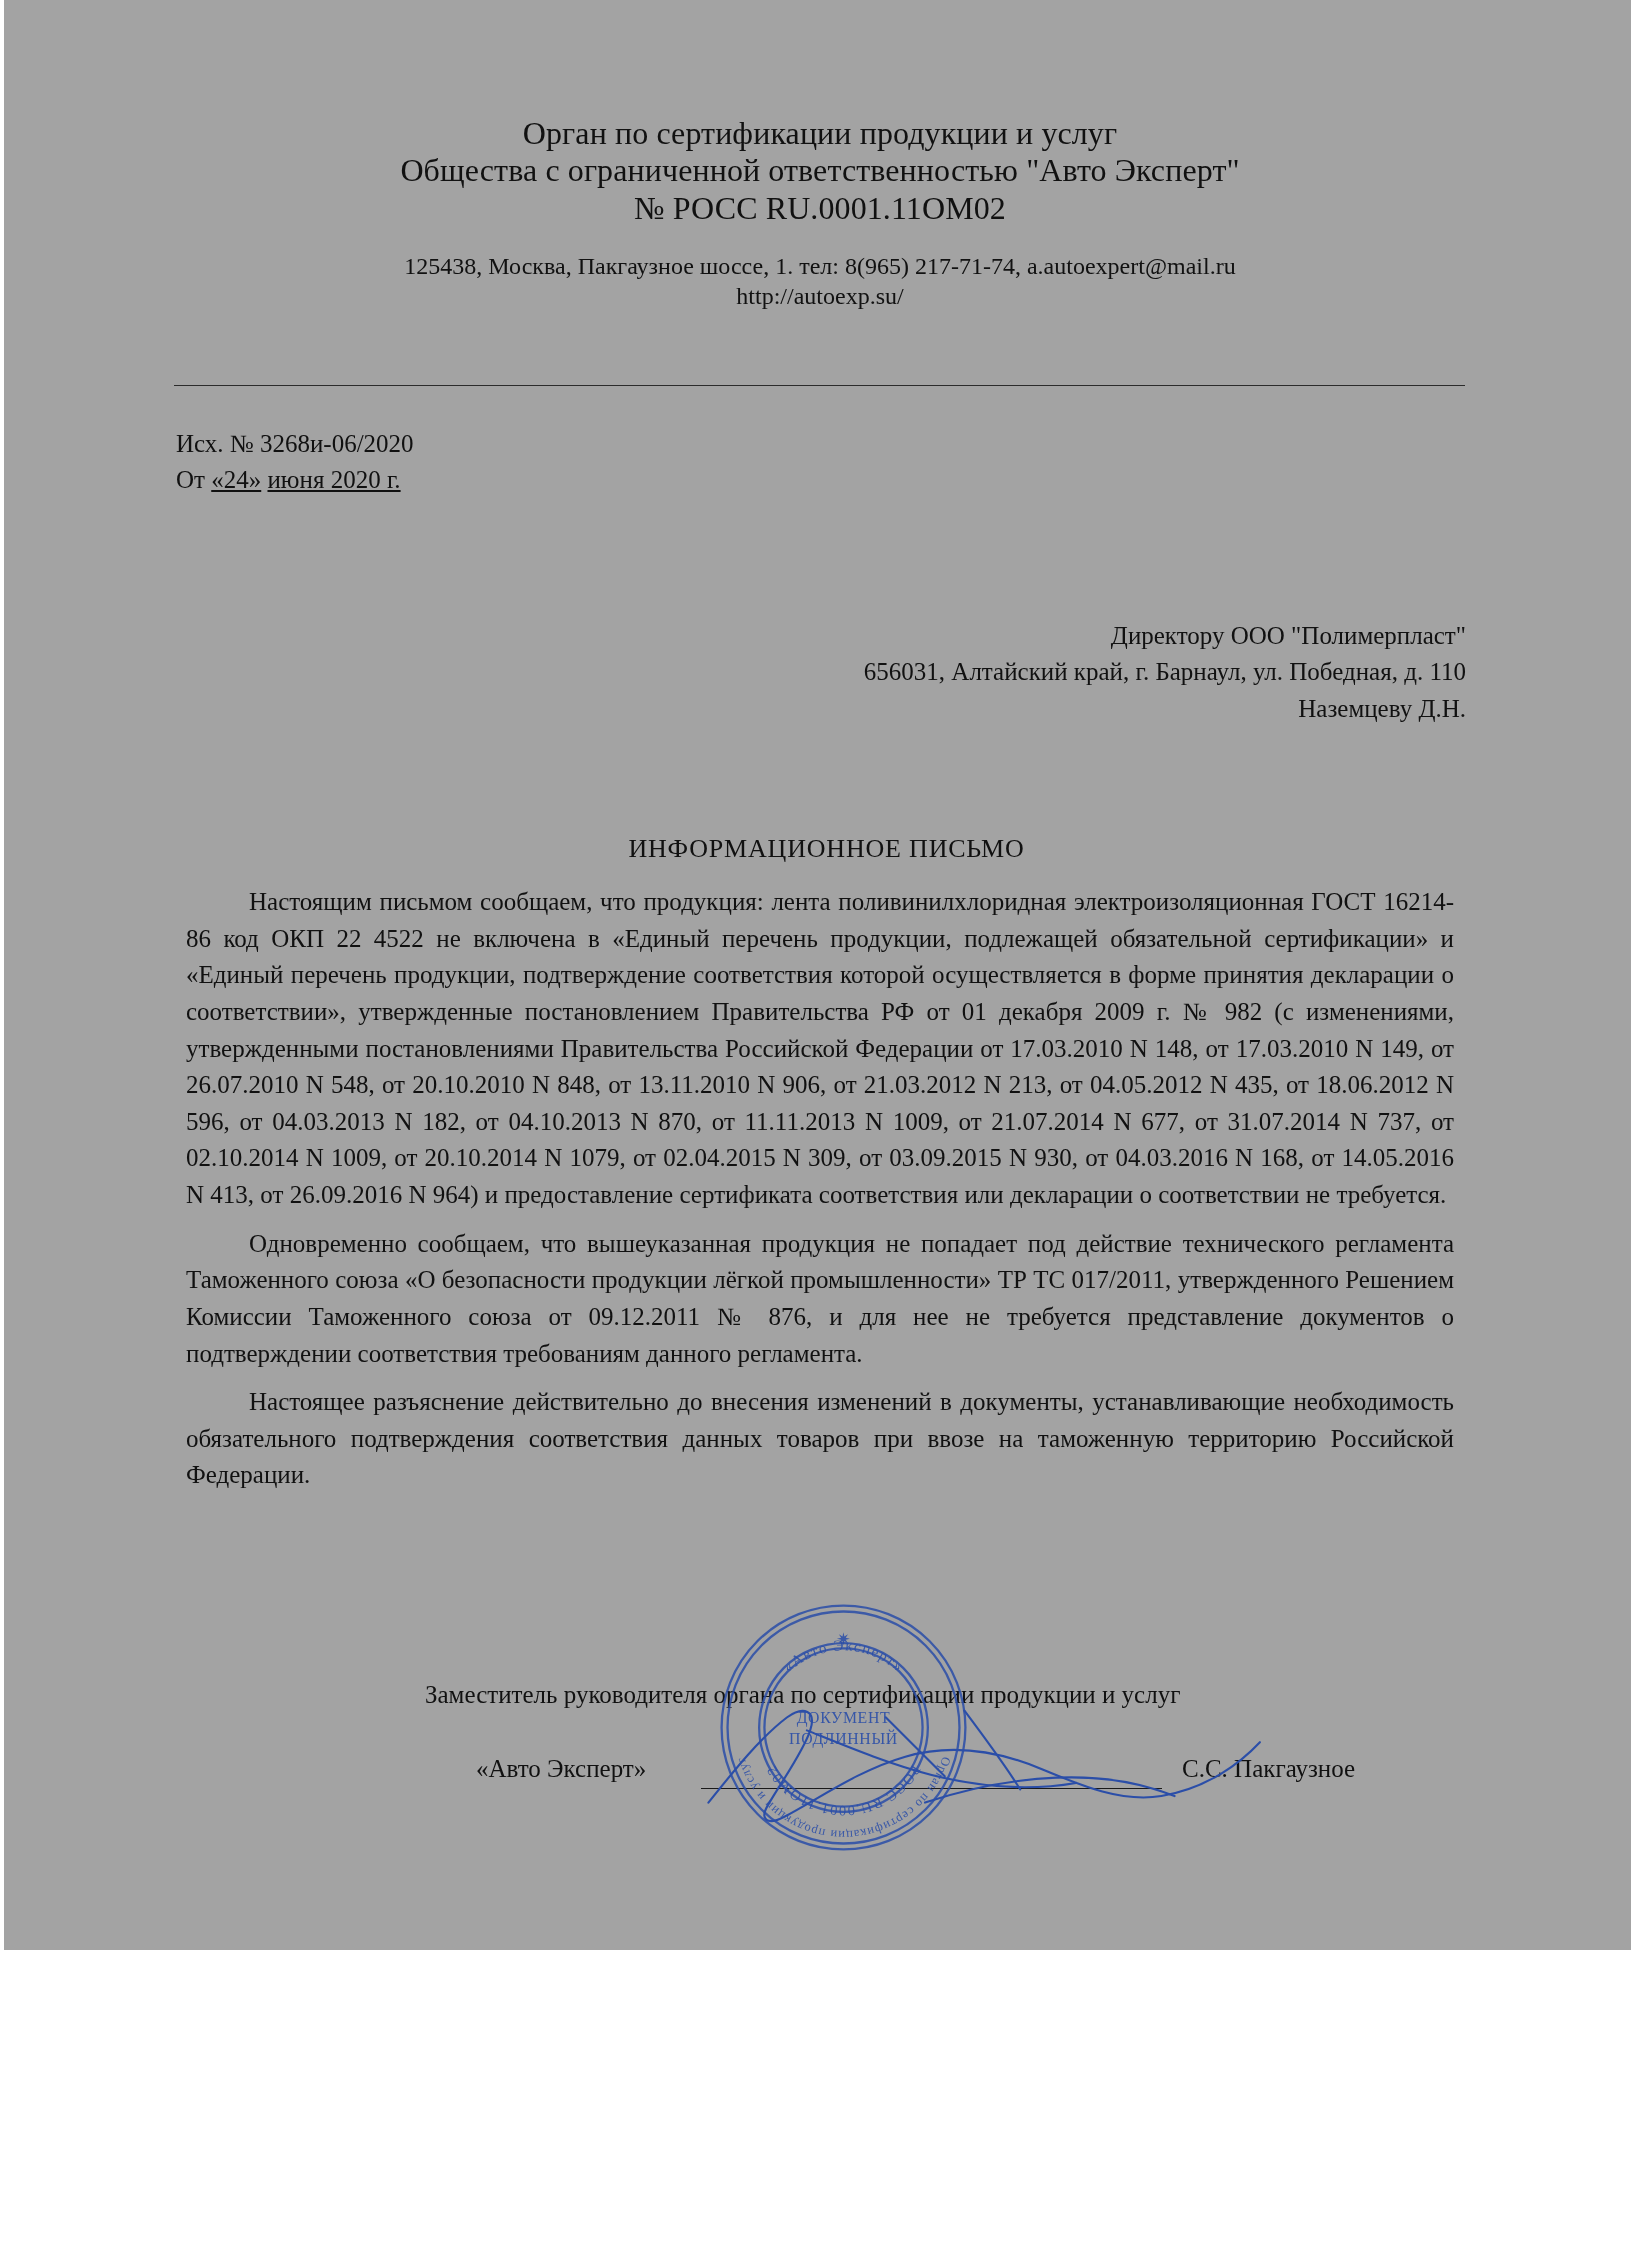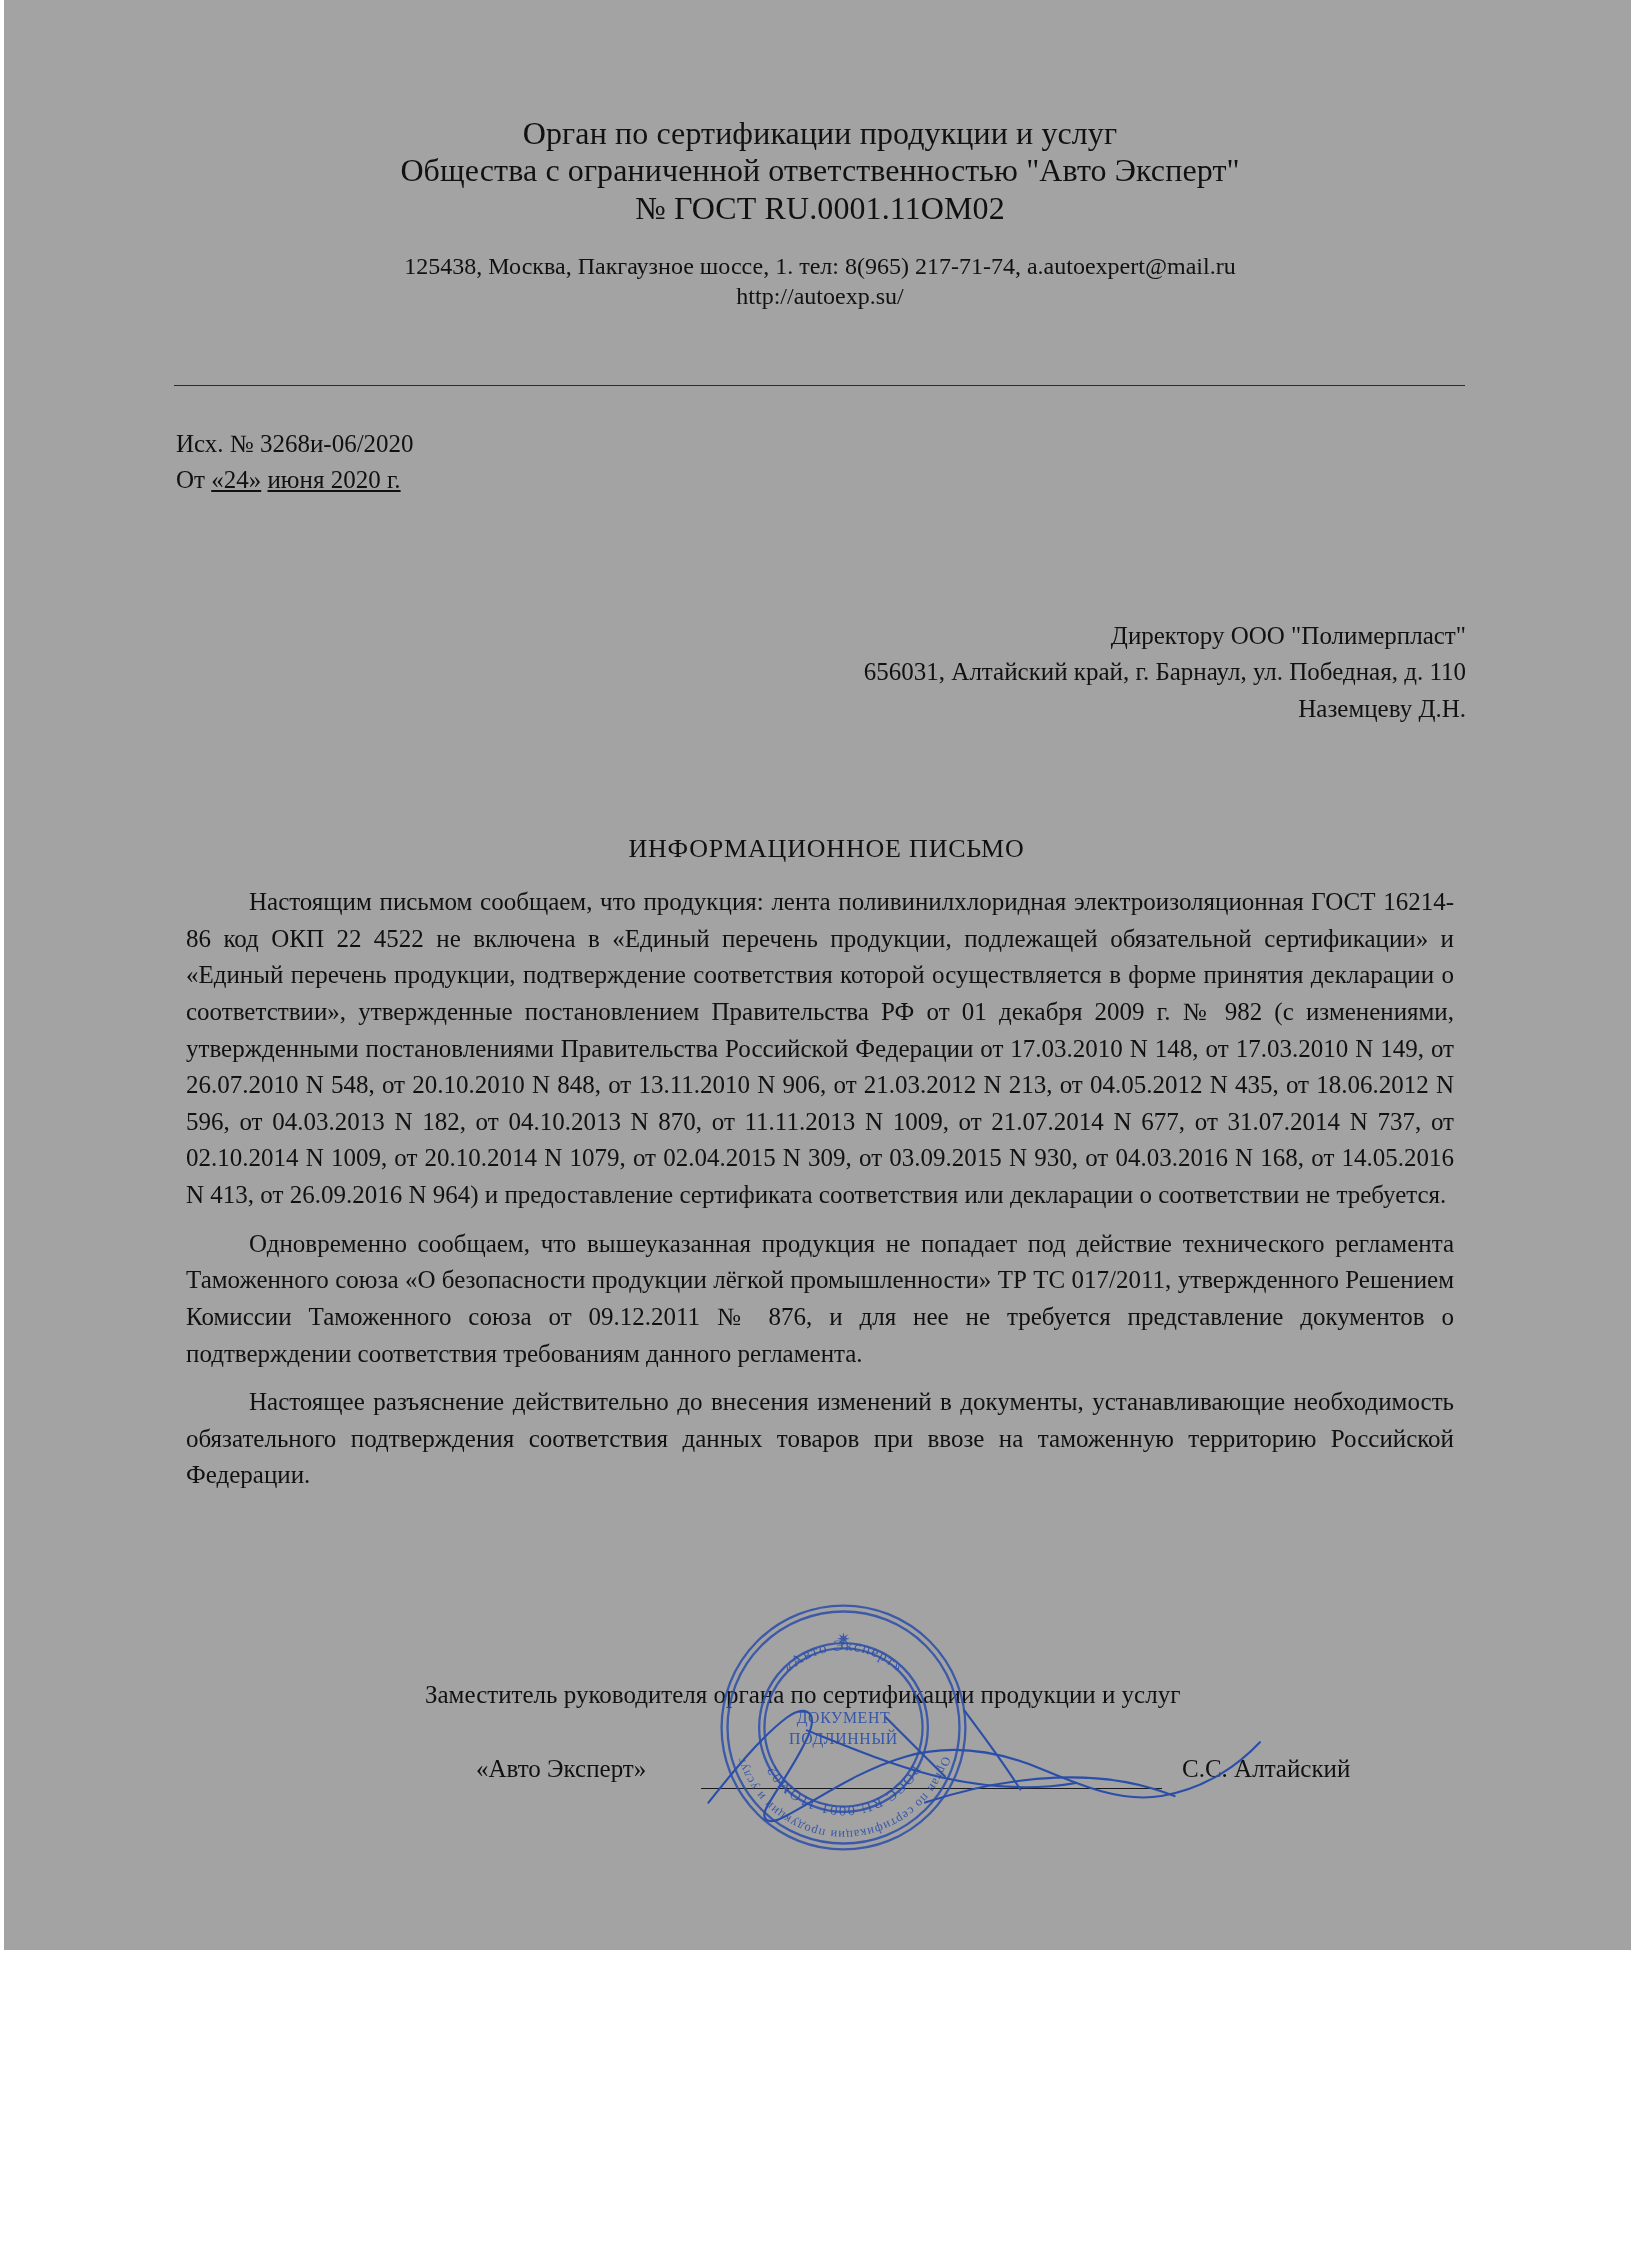--- a/index.html
+++ b/index.html
@@ -162,21 +162,21 @@
   }
 </style>
 </head>
 <body>
 
 <div class="page">
 
   <div class="header">
     <div class="line1">Орган по сертификации продукции и услуг</div>
     <div class="line2">Общества с ограниченной ответственностью "Авто Эксперт"</div>
-    <div class="line3">№ ГОСТ RU.0001.11ОМ02</div>
+    <div class="line3">№ РОСС RU.0001.11ОМ02</div>
     <div class="contact">125438, Москва, Пакгаузное шоссе, 1. тел: 8(965) 217-71-74, a.autoexpert@mail.ru</div>
     <div class="site">http://autoexp.su/</div>
   </div>
 
   <div class="rule"></div>
 
   <div class="outgoing">
     <div class="row1">Исх. № 3268и-06/2020</div>
     <div class="row2">
       <span>От</span>
@@ -195,21 +195,21 @@
 
   <div class="body-text">
     <p>Настоящим письмом сообщаем, что продукция: лента поливинилхлоридная электроизоляционная   ГОСТ 16214-86 код ОКП 22 4522 не включена в «Единый перечень продукции, подлежащей обязательной сертификации» и «Единый перечень продукции, подтверждение соответствия которой осуществляется в форме принятия декларации о соответствии», утвержденные постановлением Правительства РФ от 01 декабря 2009 г. № 982 (с изменениями, утвержденными постановлениями Правительства Российской Федерации от 17.03.2010 N 148, от 17.03.2010 N 149, от 26.07.2010 N 548, от 20.10.2010 N 848, от 13.11.2010 N 906, от 21.03.2012 N 213, от 04.05.2012 N 435, от 18.06.2012 N 596, от 04.03.2013 N 182, от 04.10.2013 N 870, от 11.11.2013 N 1009, от 21.07.2014 N 677, от 31.07.2014 N 737, от 02.10.2014 N 1009, от 20.10.2014 N 1079, от 02.04.2015 N 309, от 03.09.2015 N 930, от 04.03.2016 N 168, от 14.05.2016 N 413, от 26.09.2016 N 964) и предоставление сертификата соответствия или декларации о соответствии не требуется.</p>
     <p>Одновременно сообщаем, что вышеуказанная продукция не попадает под действие технического регламента Таможенного союза «О безопасности продукции лёгкой промышленности» ТР ТС 017/2011, утвержденного Решением Комиссии Таможенного союза от 09.12.2011 № 876,  и для нее не требуется представление документов о подтверждении соответствия требованиям данного регламента.</p>
     <p>Настоящее разъяснение действительно до внесения изменений в документы, устанавливающие необходимость обязательного подтверждения соответствия данных товаров при ввозе на таможенную территорию Российской Федерации.</p>
   </div>
 
   <div class="sig-line1">Заместитель руководителя органа по сертификации продукции и услуг</div>
   <div class="sig-line2">«Авто Эксперт»</div>
   <div class="sig-rule"></div>
-  <div class="sig-name">С.С. Алтайский</div>
+  <div class="sig-name">С.С. Пакгаузное</div>
 
   <div class="stamp">
     <svg width="257" height="257" viewBox="0 0 390 390" xmlns="http://www.w3.org/2000/svg">
       <defs>
         <path id="arcOuterTop" d="M 40,195 A 155,155 0 0 1 350,195"></path>
         <path id="arcOuterBottom" d="M 352,195 A 157,157 0 0 1 38,195"></path>
         <path id="arcInnerTop" d="M 78,195 A 117,117 0 0 1 312,195"></path>
         <path id="arcInnerBottom" d="M 314,195 A 119,119 0 0 1 76,195"></path>
       </defs>
       <g fill="none" stroke="#2b4ea8" stroke-width="3.5" opacity="0.85">

